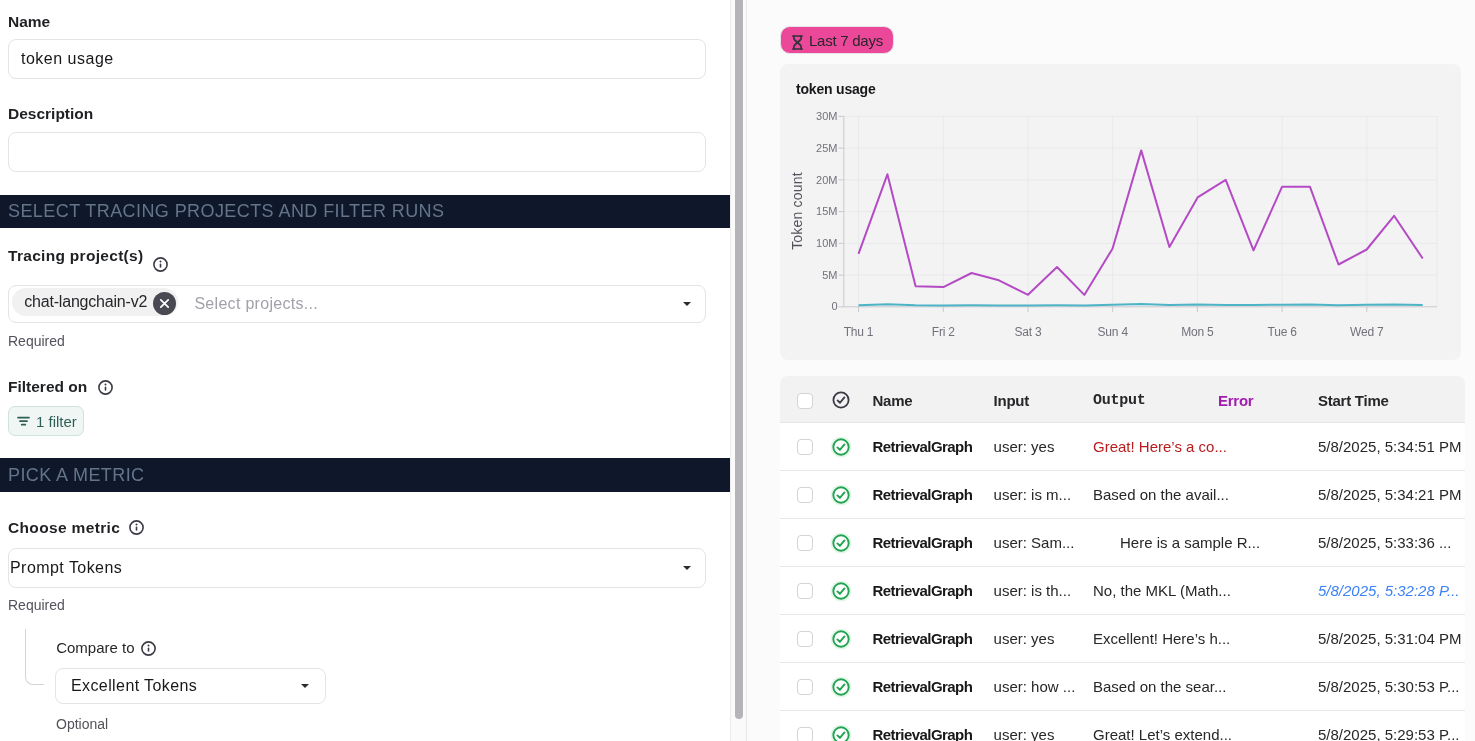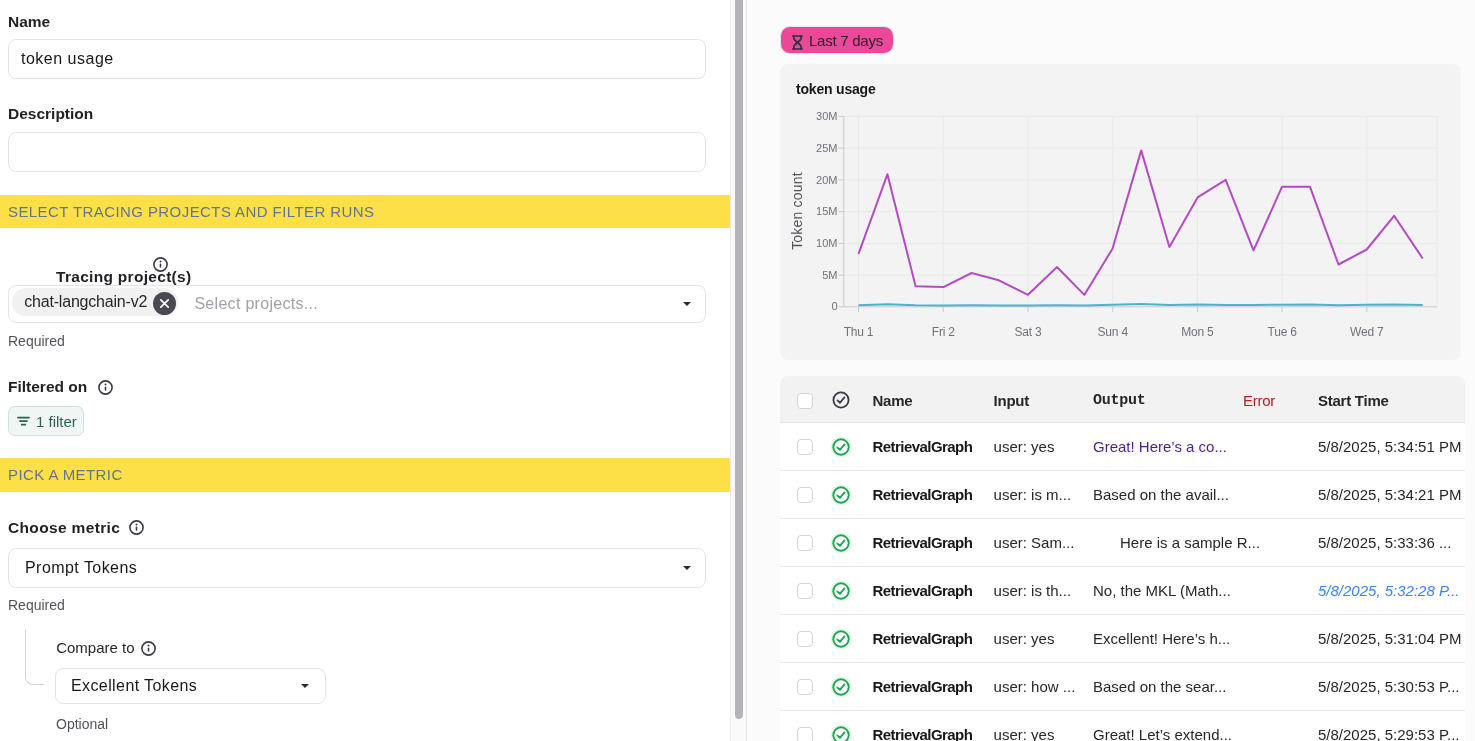--- a/index.html
+++ b/index.html
@@ -2,36 +2,36 @@
 <html><head>
 <meta charset="utf-8">
 <style>
 * { margin:0; padding:0; box-sizing:border-box; }
 html,body { width:1475px; height:741px; overflow:hidden; background:#fff;
   font-family:"Liberation Sans", sans-serif; color:#18181b; }
 .abs { position:absolute; }
 #left { position:absolute; left:0; top:0; width:730px; height:741px; background:#fff; }
 .lbl { position:absolute; left:8px; font-size:15.5px; font-weight:600; color:#1f2023; }
 .inp { position:absolute; left:8px; width:698px; border:1px solid #e4e4e7; border-radius:8px; background:#fff; }
-.band { position:absolute; left:0; width:730px; background:#fde047; color:#64748b; font-size:15px; letter-spacing:0.42px; }
+.band { position:absolute; left:0; width:730px; background:#0f172a; color:#64748b; font-size:18px; letter-spacing:0.42px; }
 .helper { position:absolute; left:8px; font-size:14px; color:#52525b; }
 .infoi { position:absolute; }
 #right { position:absolute; left:746px; top:0; width:729px; height:741px; background:#fbfbfb; border-left:1px solid #e7e7ea; }
 </style>
 </head>
 <body>
 <div id="left">
   <div class="lbl" style="top:13px;">Name</div>
   <div class="inp" style="top:39px; height:39.5px; font-size:16px; letter-spacing:0.5px; line-height:37.5px; padding-left:12px;">token usage</div>
   <div class="lbl" style="top:105px;">Description</div>
   <div class="inp" style="top:131.5px; height:40px;"></div>
 
   <div class="band" style="top:195px; height:33px; line-height:33px; padding-left:8px;">SELECT TRACING PROJECTS AND FILTER RUNS</div>
 
-  <div class="lbl" style="top:268px; letter-spacing:0.3px;margin-left:48px;">Tracing project(s)</div>
+  <div class="lbl" style="top:247px; letter-spacing:0.3px;">Tracing project(s)</div>
   <svg class="infoi" style="left:152.5px; top:256.5px;" width="15" height="15" viewBox="0 0 15 15">
       <circle cx="7.5" cy="7.5" r="6.6" fill="none" stroke="#3b3b45" stroke-width="1.6"></circle>
       <circle cx="7.5" cy="4.6" r="1" fill="#3b3b45"></circle>
       <rect x="6.7" y="6.6" width="1.6" height="4.2" rx="0.8" fill="#3b3b45"></rect>
     </svg>
 
   <div class="inp" style="top:284.5px; height:38.5px;"></div>
   <div class="abs" style="left:11.8px; top:288px; height:28px; border-radius:14px; background:#f1f1f2; font-size:16px; letter-spacing:-0.2px; line-height:28px; padding:0 31px 0 12.5px; color:#27272a;">chat-langchain-v2</div>
   <div class="abs" style="left:152.8px; top:291.8px; width:23px; height:23px; border-radius:50%; background:#494951;">
     <svg width="23" height="23" viewBox="0 0 23 23">
@@ -56,21 +56,21 @@
   </div>
 
   <div class="band" style="top:457.5px; height:34px; line-height:34px; padding-left:8px;">PICK A METRIC</div>
 
   <div class="lbl" style="top:518.5px; letter-spacing:0.35px;">Choose metric</div>
   <svg class="infoi" style="left:128.5px; top:520px;" width="15" height="15" viewBox="0 0 15 15">
       <circle cx="7.5" cy="7.5" r="6.6" fill="none" stroke="#3b3b45" stroke-width="1.6"></circle>
       <circle cx="7.5" cy="4.6" r="1" fill="#3b3b45"></circle>
       <rect x="6.7" y="6.6" width="1.6" height="4.2" rx="0.8" fill="#3b3b45"></rect>
     </svg>
-  <div class="inp" style="top:548px; height:39.5px; font-size:16px; letter-spacing:0.45px; line-height:37.5px; padding-left:16px;">Prompt Tokens</div>
+  <div class="inp" style="top:548px; height:39.5px; font-size:16px; letter-spacing:0.45px; line-height:37.5px; padding-left:1px;">Prompt Tokens</div>
   <div class="abs" style="left:682.6px; top:565.8px; width:0; height:0; border-left:4.2px solid transparent; border-right:4.2px solid transparent; border-top:4.5px solid #2b2b31;"></div>
   <div class="helper" style="top:597px;">Required</div>
 
   <div class="abs" style="left:24.5px; top:629px; width:19px; height:56px; border-left:1.5px solid #d4d4d8; border-bottom:1.5px solid #d4d4d8; border-bottom-left-radius:8px;"></div>
   <div class="abs" style="left:56.2px; top:639px; font-size:15px; color:#27272a;">Compare to</div>
   <svg class="infoi" style="left:140.5px; top:640.5px;" width="15" height="15" viewBox="0 0 15 15">
       <circle cx="7.5" cy="7.5" r="6.6" fill="none" stroke="#3b3b45" stroke-width="1.6"></circle>
       <circle cx="7.5" cy="4.6" r="1" fill="#3b3b45"></circle>
       <rect x="6.7" y="6.6" width="1.6" height="4.2" rx="0.8" fill="#3b3b45"></rect>
     </svg>
@@ -166,32 +166,32 @@
 <div class="abs" id="tbl" style="left:780px; top:376px; width:685px; height:365px; background:#fff; border-radius:8px 8px 0 0; overflow:hidden;">
   <div style="position:absolute; left:0; top:0; width:685px; height:47px; background:#f2f2f3; border-bottom:1px solid #e5e5e8;"></div>
 <div style="position:absolute;left:16.6px;top:16.5px;width:16px;height:16px;border:1.5px solid #d4d4d8;border-radius:4px;background:#fff;"></div>
     <svg style="position:absolute;left:52px;top:15.3px;" width="18" height="18" viewBox="0 0 18 18">
       <circle cx="9" cy="9" r="7.6" fill="none" stroke="#3a3a44" stroke-width="1.8"></circle>
       <path d="M5.6 9.4 L8 11.8 L12.4 6.4" fill="none" stroke="#3a3a44" stroke-width="1.8" stroke-linecap="round" stroke-linejoin="round"></path>
     </svg>
     <div style="position:absolute;left:92.5px;top:15.5px;font-size:15px;font-weight:600;letter-spacing:-0.25px;color:#27272a;">Name</div>
     <div style="position:absolute;left:213.6px;top:15.5px;font-size:15px;font-weight:600;letter-spacing:-0.25px;color:#27272a;">Input</div>
     <div style="position:absolute;left:313px;top:15.5px;font-size:15px;font-weight:600;letter-spacing:-0.25px;color:#27272a;font-family:Liberation Mono, monospace;">Output</div>
-    <div style="position:absolute;left:463px;top:15.5px;font-size:15px;font-weight:400;letter-spacing:-0.25px;color:#b91c1c;">Error</div>
+    <div style="position:absolute;left:438px;top:15.5px;font-size:15px;font-weight:700;letter-spacing:-0.25px;color:#a21caf;">Error</div>
     <div style="position:absolute;left:538px;top:15.5px;font-size:15px;font-weight:600;letter-spacing:-0.25px;color:#27272a;">Start Time</div>
     <div style="position:absolute;left:0;top:47px;width:685px;height:48px;border-bottom:1px solid #e8e8ea;">
       <div style="position:absolute;left:16.6px;top:16px;width:16px;height:16px;border:1.5px solid #d4d4d8;border-radius:4px;background:#fff;"></div>
       <svg style="position:absolute;left:50px;top:13px;" width="22" height="22" viewBox="0 0 22 22">
         <circle cx="11" cy="11" r="10.5" fill="#e3f7e9"></circle>
         <circle cx="11" cy="11" r="7.7" fill="#fdfffd" stroke="#22a351" stroke-width="1.9"></circle>
         <path d="M7.4 11.4 L9.9 13.9 L14.5 8.4" fill="none" stroke="#22a351" stroke-width="1.9" stroke-linecap="round" stroke-linejoin="round"></path>
       </svg>
       <div style="position:absolute;left:92.5px;top:15px;font-size:15px;font-weight:600;letter-spacing:-0.55px;color:#18181b;">RetrievalGraph</div>
       <div style="position:absolute;left:213.6px;top:15px;font-size:15px;color:#27272a;">user: yes</div>
-      <div style="position:absolute;left:313px;top:15px;font-size:15px;color:#4c1d95;">Great! Here’s a co...</div>
+      <div style="position:absolute;left:313px;top:15px;font-size:15px;color:#b91c1c;">Great! Here’s a co...</div>
       <div style="position:absolute;left:538px;top:15px;font-size:15px;color:#27272a;">5/8/2025, 5:34:51 PM</div>
     </div>
     <div style="position:absolute;left:0;top:95px;width:685px;height:48px;border-bottom:1px solid #e8e8ea;">
       <div style="position:absolute;left:16.6px;top:16px;width:16px;height:16px;border:1.5px solid #d4d4d8;border-radius:4px;background:#fff;"></div>
       <svg style="position:absolute;left:50px;top:13px;" width="22" height="22" viewBox="0 0 22 22">
         <circle cx="11" cy="11" r="10.5" fill="#e3f7e9"></circle>
         <circle cx="11" cy="11" r="7.7" fill="#fdfffd" stroke="#22a351" stroke-width="1.9"></circle>
         <path d="M7.4 11.4 L9.9 13.9 L14.5 8.4" fill="none" stroke="#22a351" stroke-width="1.9" stroke-linecap="round" stroke-linejoin="round"></path>
       </svg>
       <div style="position:absolute;left:92.5px;top:15px;font-size:15px;font-weight:600;letter-spacing:-0.55px;color:#18181b;">RetrievalGraph</div>

